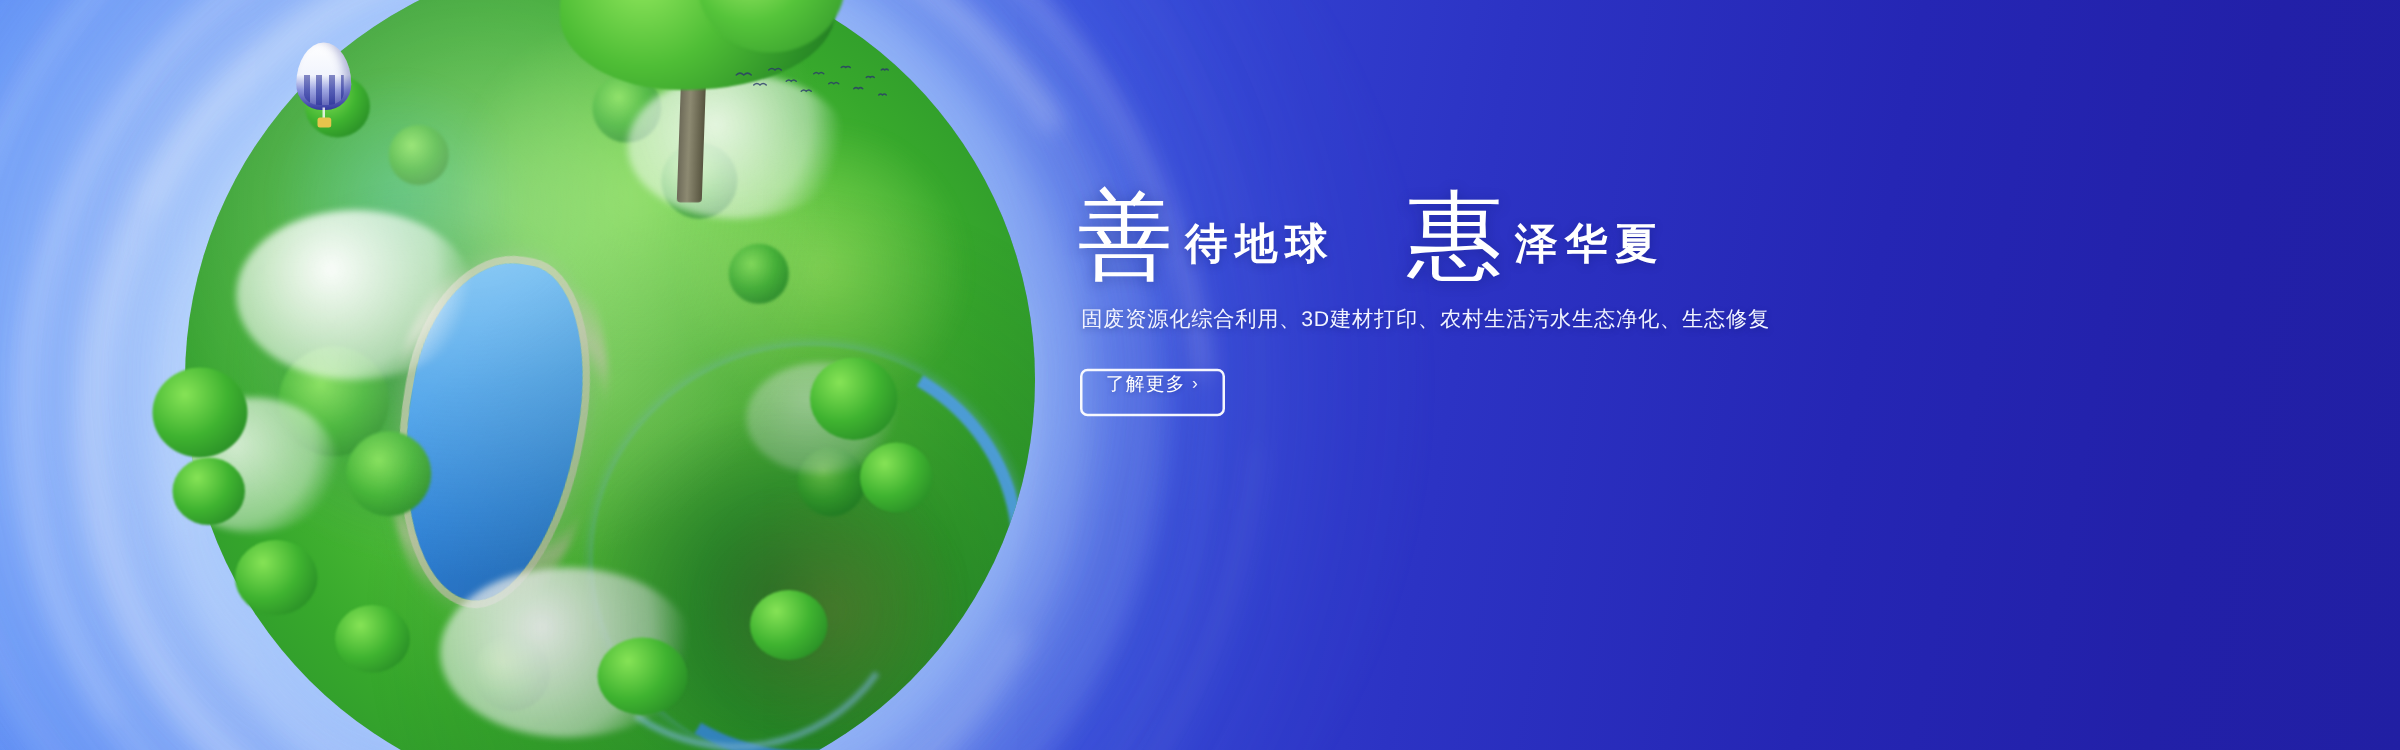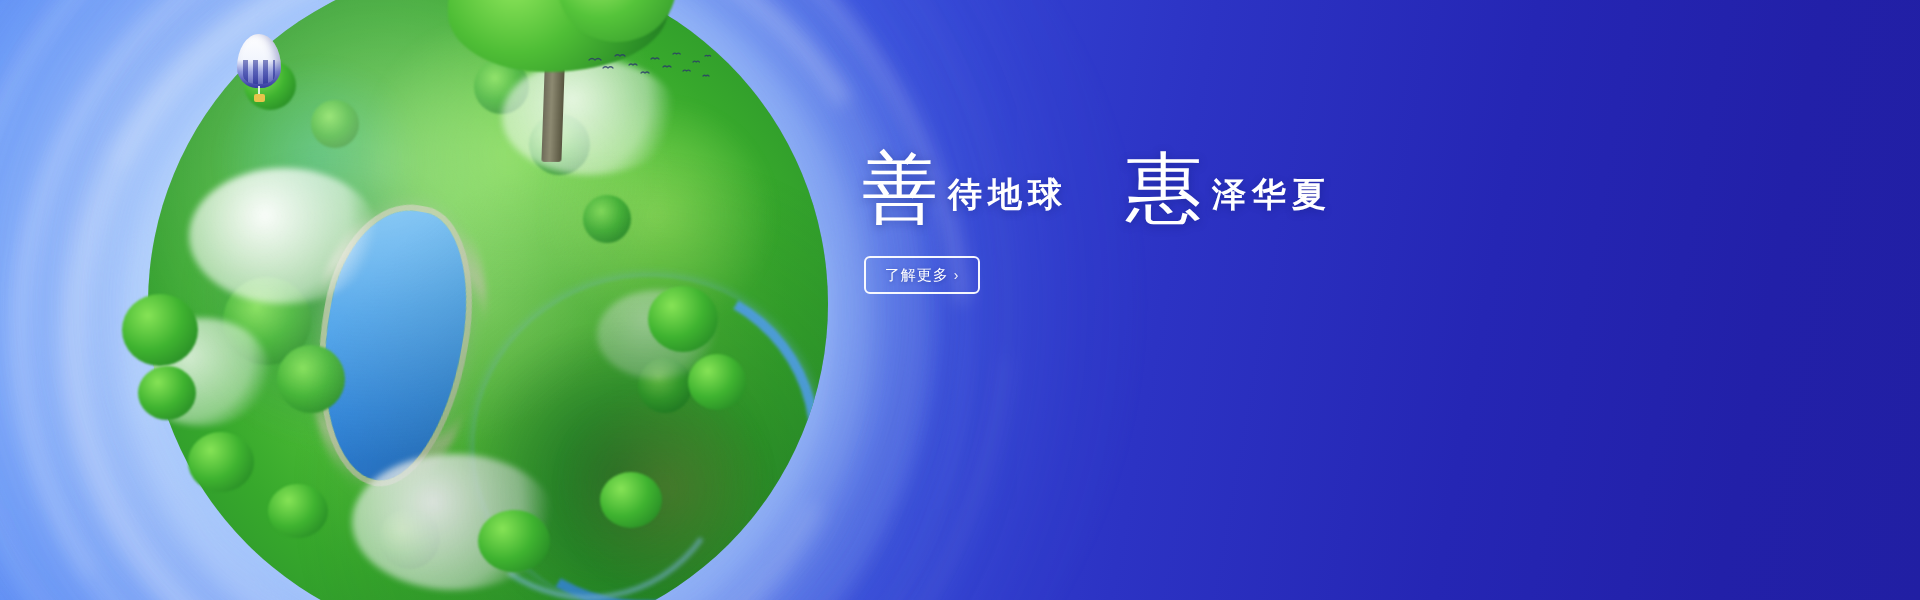--- a/index.html
+++ b/index.html
@@ -197,21 +197,21 @@
 
   .description{
     margin:20px 0 0 3px;
     color:#f2f4ff;
     font-size:17px;letter-spacing:.6px;font-weight:400;
     text-shadow:0 1px 5px rgba(10,20,90,.35);
     white-space:nowrap;
   }
 
   .cta{
-    display:inline-flex;align-items:center;justify-content:center;
+    display:inline-flex;justify-content:center;
     gap:5px;
     margin-top:28px;margin-left:2px;
     width:116px;height:38px;
     border:2px solid rgba(255,255,255,.95);
     border-radius:6px;
     background:transparent;
     color:#ffffff;
     font-family:"Liberation Sans","DejaVu Sans",sans-serif;
     font-size:15px;letter-spacing:1px;
     cursor:pointer;
@@ -310,20 +310,21 @@
       <span class="phrase">
         <span class="big-char">善</span>
         <span class="small-chars">待地球</span>
       </span>
       <span class="phrase">
         <span class="big-char">惠</span>
         <span class="small-chars">泽华夏</span>
       </span>
     </h1>
 
+    <div class="description">固废资源化综合利用、3D建材打印、农村生活污水生态净化、生态修复</div>
 
     <button class="cta">
       <span>了解更多</span>
       <span class="chev">›</span>
     </button>
   </div>
 
 </div>
 
 </body></html>

